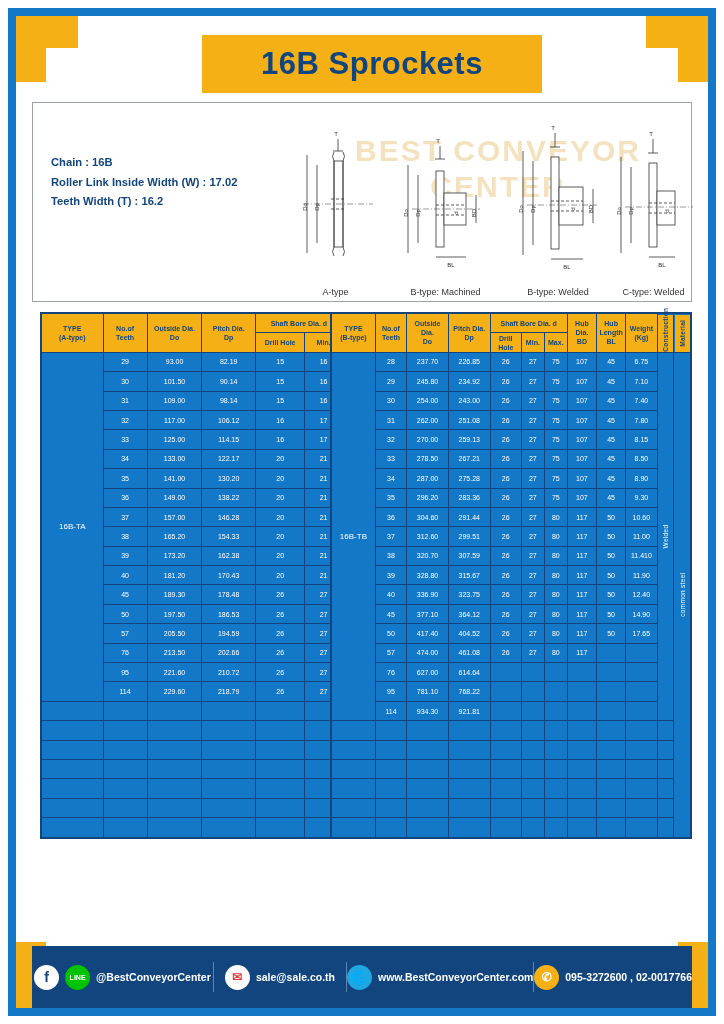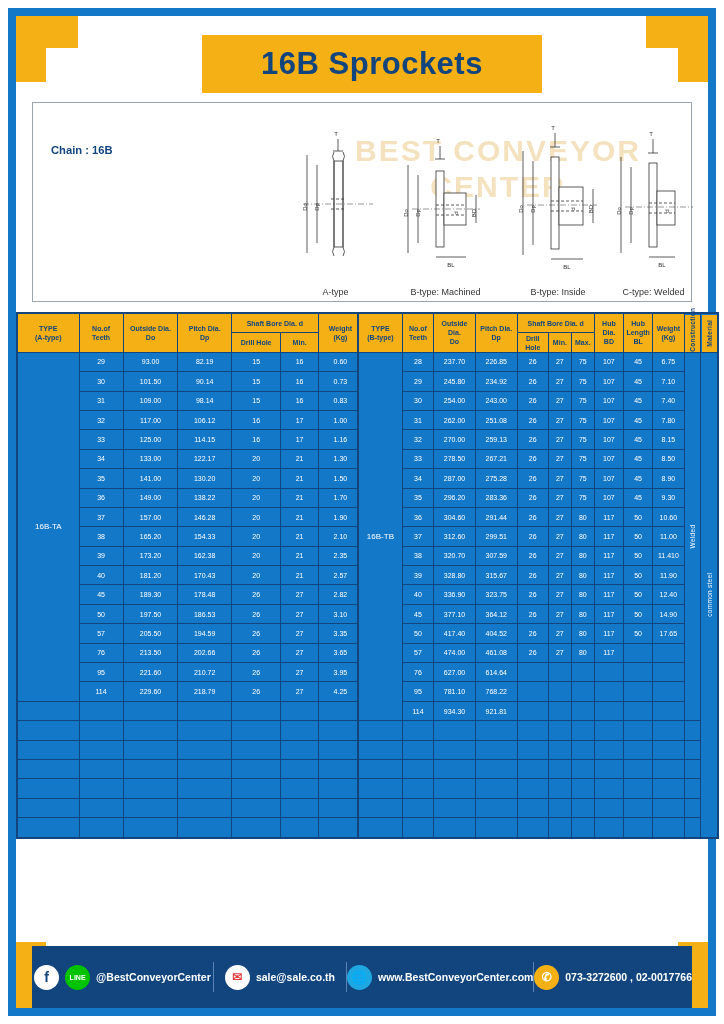--- a/index.html
+++ b/index.html
@@ -55,21 +55,21 @@
   .title-wrap .title {
     font-size:31px; font-weight:bold; color:#12457e; letter-spacing:0.5px;
   }
 
   
   .spec-panel {
     position:absolute; left:16px; top:86px; width:660px; height:200px;
     border:1px solid #9aa4ad; background:#ffffff;
   }
   .spec-list {
-    position:absolute; left:18px; top:38px; width:230px;
+    position:absolute; left:18px; top:50px; width:230px;
     font-size:11.2px; font-weight:bold; color:#12457e; line-height:19.5px;
   }
   .spec-list div { white-space:nowrap; }
 
   
   .watermark {
     position:absolute; left:300px; top:30px; width:330px; height:130px;
     font-size:30px; font-weight:bold; color:#f0d9a8;
     letter-spacing:2px; line-height:36px; opacity:.75;
     pointer-events:none; text-align:center;
@@ -98,22 +98,22 @@
     color:#ffffff;
     text-align:center;
     padding:0;
     height:19.4px;
     font-weight:normal;
   }
   thead th {
     background:#f5b016; color:#12457e; font-weight:bold; font-size:7px;
     line-height:9px;
   }
-  .tbl.left { left:0; top:296px; width:348px; }
-  .tbl.right { left:314px; top:296px; width:362px;margin-left:27px; }
+  .tbl.left { left:24px; top:296px; width:348px; }
+  .tbl.right { left:314px; top:296px; width:362px; }
   td.vert, th.vert {
     writing-mode:vertical-rl; transform:rotate(180deg);
     font-size:6.5px; letter-spacing:.3px;
   }
   td.typecell { font-size:8px; }
   td.empty { height:19.4px; }
 
   
   .footer {
     position:absolute; left:16px; bottom:0px; width:660px; height:62px;
@@ -160,20 +160,22 @@
 
     <div class="title-wrap">
       <span class="title">16B Sprockets</span>
     </div>
 
     <div class="spec-panel">
       <div class="watermark">BEST CONVEYOR CENTER</div>
 
       <div class="spec-list">
         <div>Chain :  16B</div>
+        <div>Roller Link Inside Width (W) :  17.02</div>
+        <div>Teeth Width (T) :  16.2</div>
       </div>
 
       <div class="draw" style="left:250px; width:105px;">
         <svg width="105" height="160" viewBox="0 0 105 160">
           <g stroke="#333" fill="none" stroke-width="0.8">
 
             <line x1="55" y1="18" x2="55" y2="30"></line>
             <line x1="50" y1="30" x2="60" y2="30"></line>
 
             <rect x="51" y="40" width="9" height="86" fill="#fff"></rect>
@@ -236,21 +238,21 @@
             <line x1="48" y1="138" x2="80" y2="138"></line>
             <line x1="24" y1="84" x2="94" y2="84" stroke-dasharray="6,2,1,2" stroke-width="0.5"></line>
           </g>
           <text x="50" y="9" font-size="6" fill="#333" text-anchor="middle">T</text>
           <text x="20" y="88" font-size="6" fill="#333" text-anchor="middle" transform="rotate(-90 20 88)">Do</text>
           <text x="32" y="88" font-size="6" fill="#333" text-anchor="middle" transform="rotate(-90 32 88)">Dp</text>
           <text x="90" y="88" font-size="6" fill="#333" text-anchor="middle" transform="rotate(-90 90 88)">BD</text>
           <text x="72" y="88" font-size="6" fill="#333" text-anchor="middle" transform="rotate(-90 72 88)">d</text>
           <text x="64" y="148" font-size="6" fill="#333" text-anchor="middle">BL</text>
         </svg>
-        <div class="cap">B-type: Inside</div>
+        <div class="cap">B-type: Welded</div>
       </div>
 
       <div class="draw" style="left:568px; width:105px;">
         <svg width="105" height="160" viewBox="0 0 105 160">
           <g stroke="#333" fill="none" stroke-width="0.8">
             <line x1="52" y1="18" x2="52" y2="32"></line>
             <line x1="47" y1="32" x2="57" y2="32"></line>
             <rect x="48" y="42" width="8" height="84" fill="#fff"></rect>
             <rect x="56" y="70" width="18" height="34" fill="#fff"></rect>
             <line x1="48" y1="82" x2="74" y2="82" stroke-dasharray="3,2"></line>
@@ -851,18 +853,18 @@
         <span class="foot-text">sale@sale.co.th</span>
       </div>
       <div class="foot-sep"></div>
       <div class="foot-item" style="width:205px;">
         <span class="circ web">🌐</span>
         <span class="foot-text">www.BestConveyorCenter.com</span>
       </div>
       <div class="foot-sep"></div>
       <div class="foot-item" style="flex:1;">
         <span class="circ phone">✆</span>
-        <span class="foot-text">073-3272600 , 02-0017766</span>
+        <span class="foot-text">095-3272600 , 02-0017766</span>
       </div>
     </div>
 
   </div>
 </div>
 
 </body></html>

